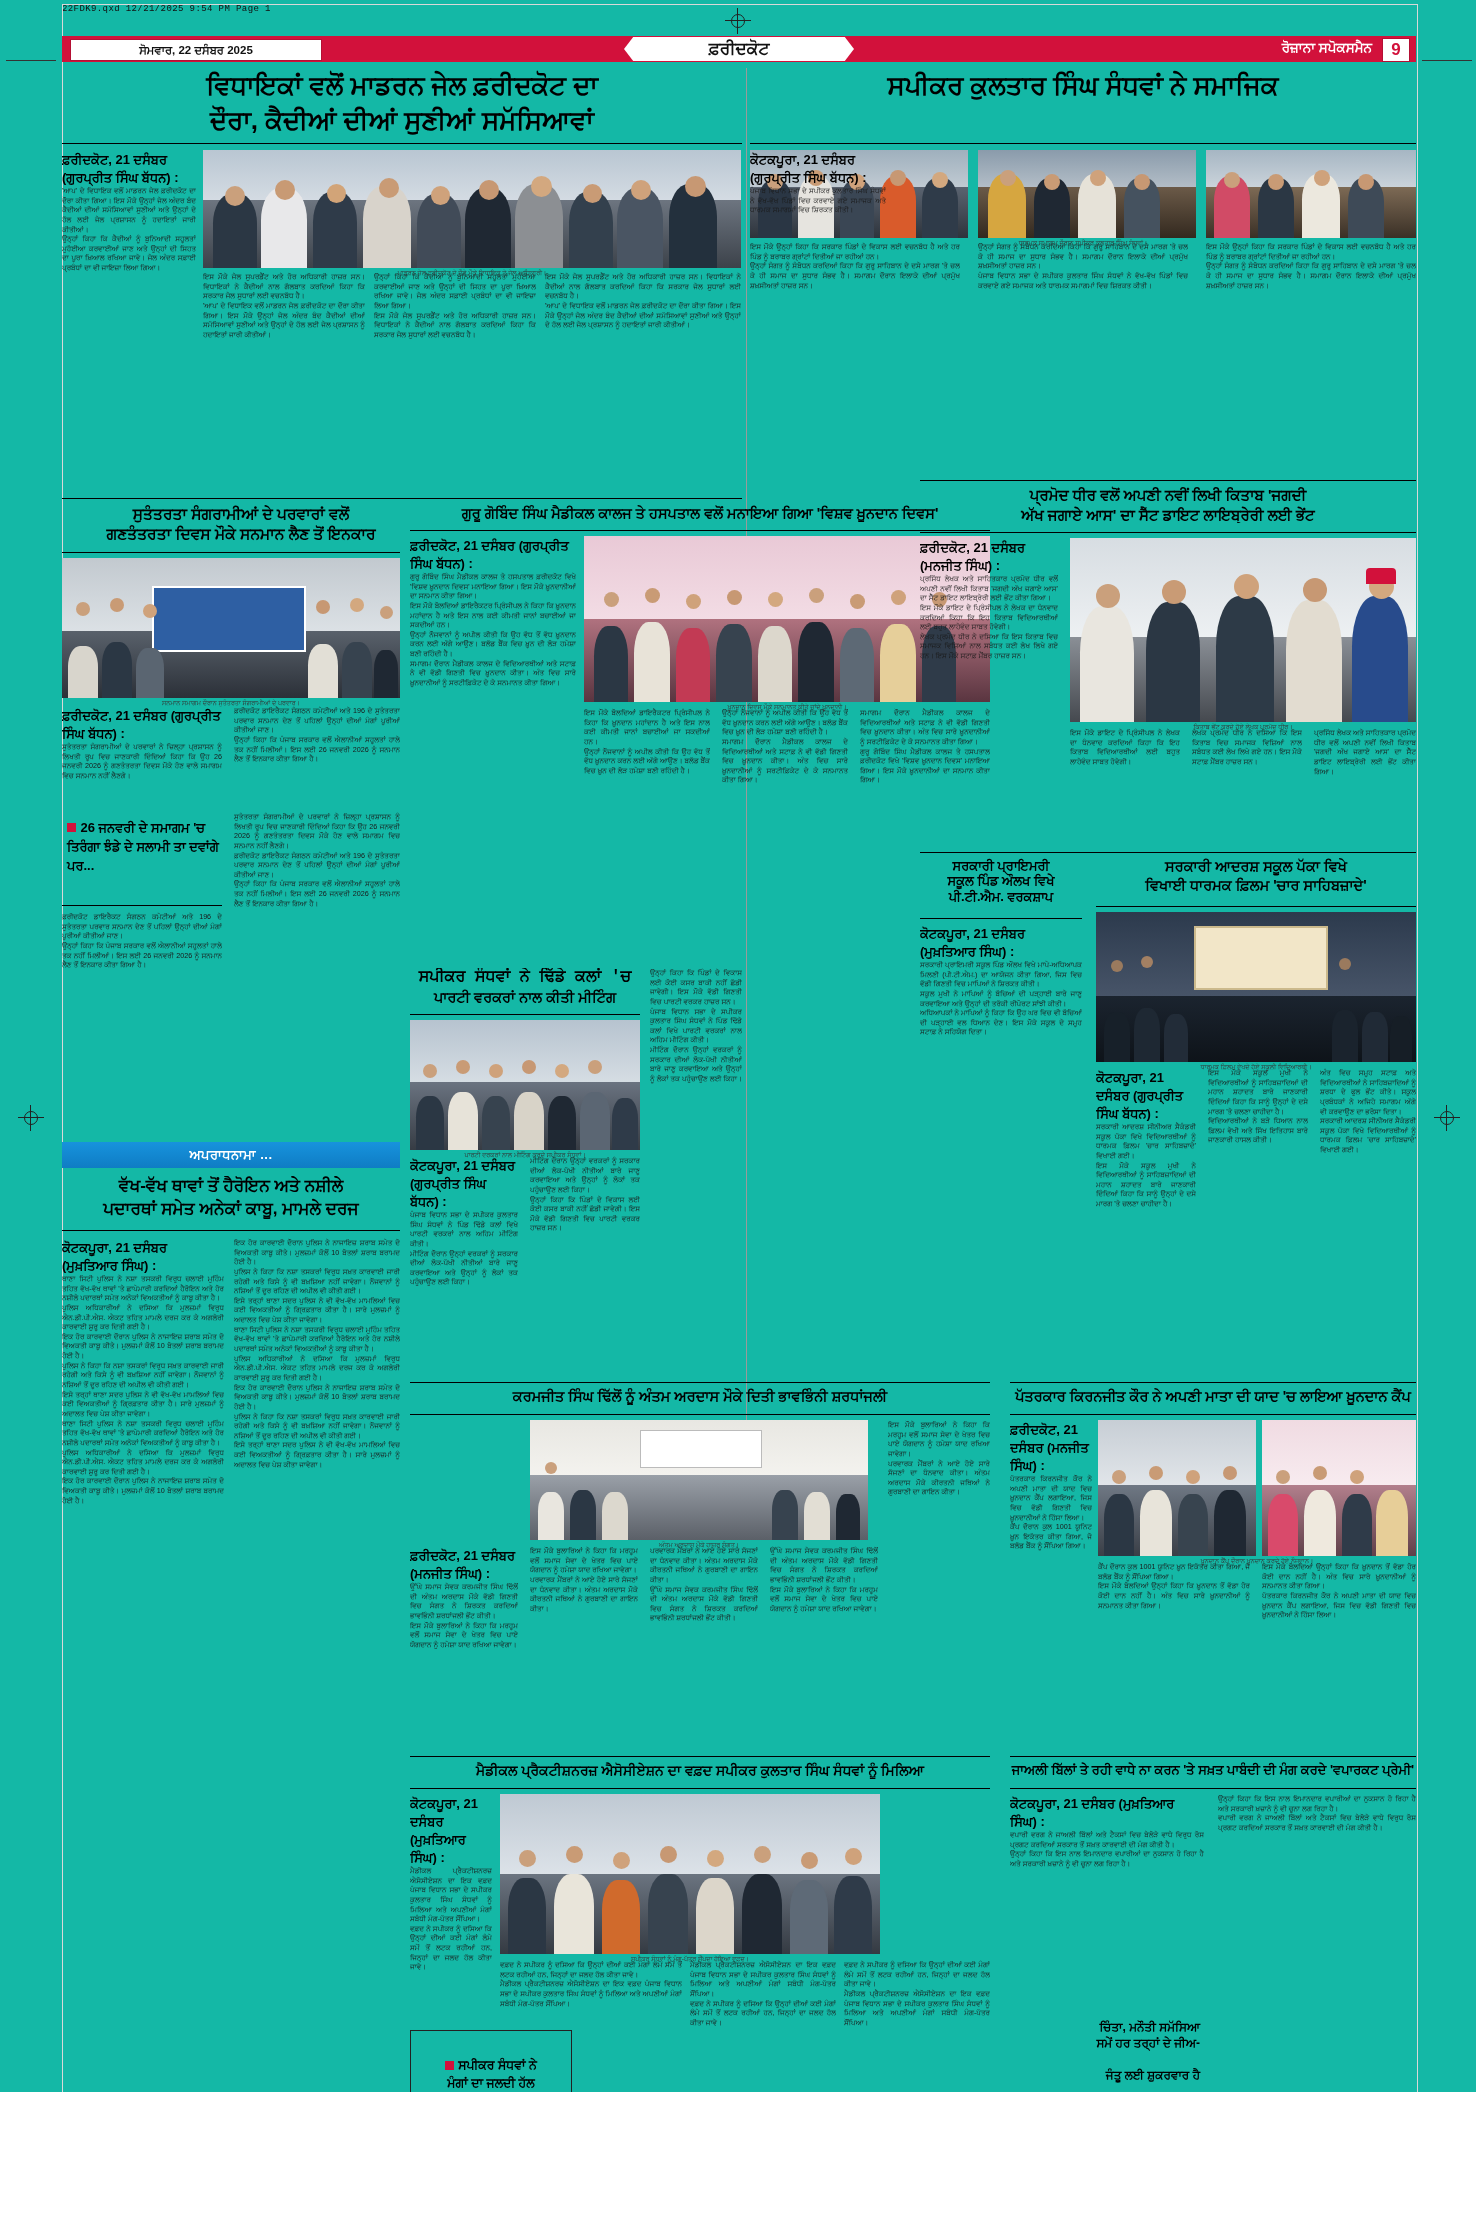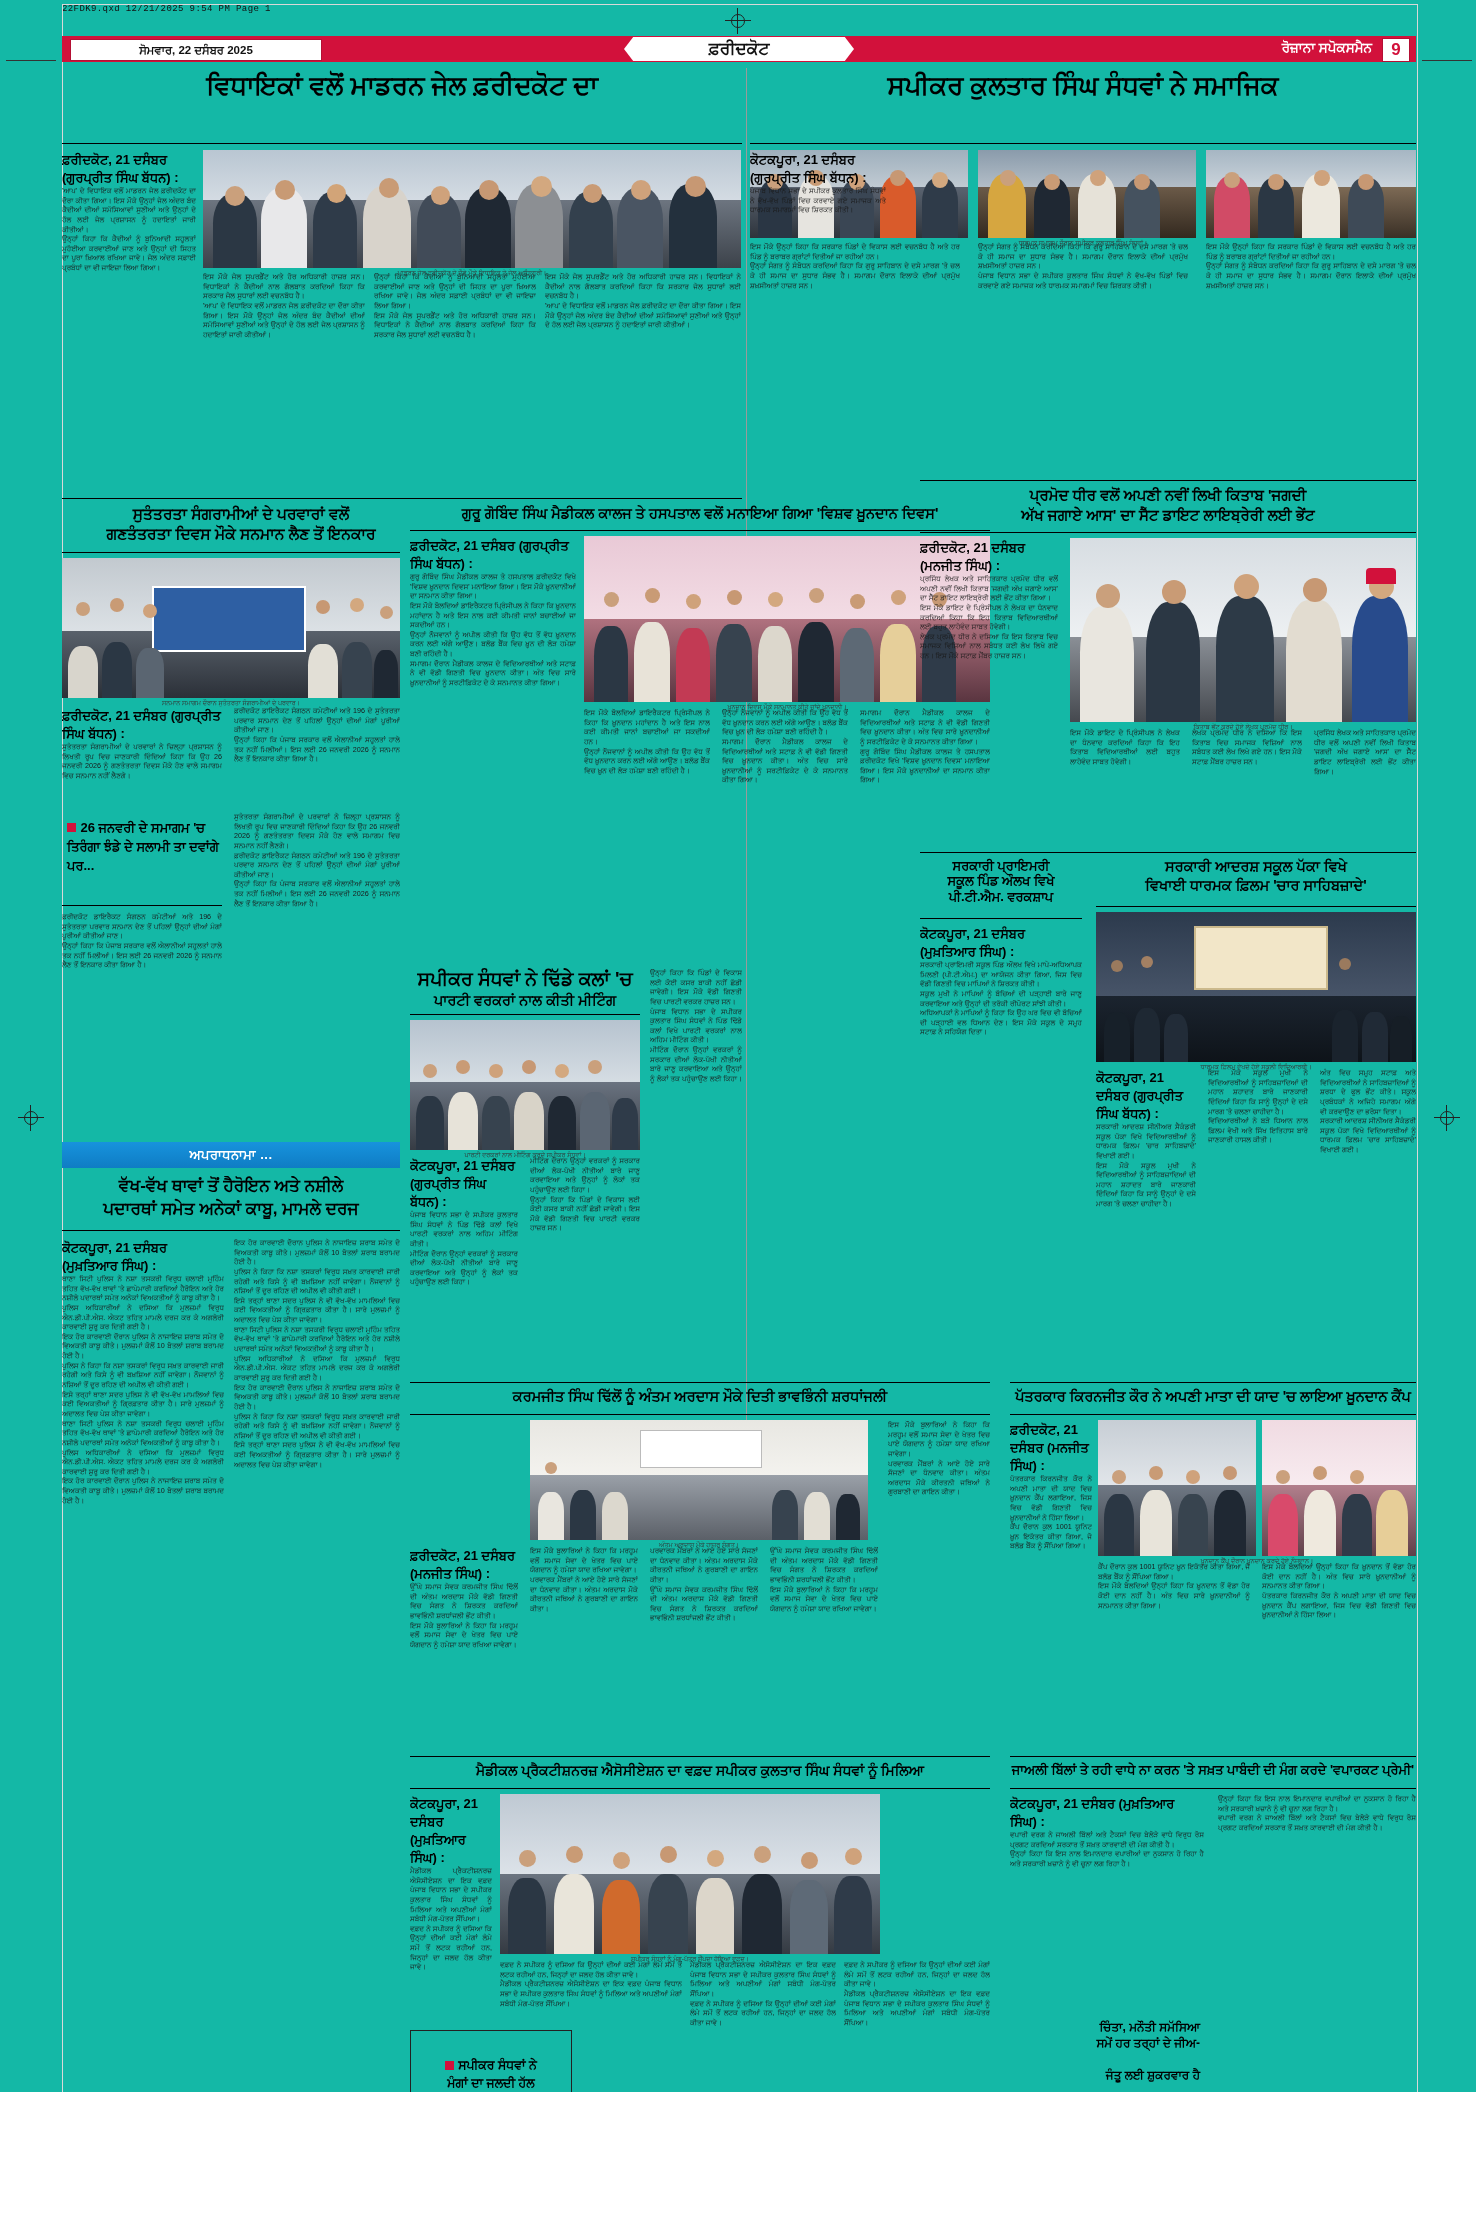--- a/index.html
+++ b/index.html
@@ -78,20 +78,21 @@
 
   <div class="masthead">
     <div class="mh-date">ਸੋਮਵਾਰ, 22 ਦਸੰਬਰ 2025</div>
     <div class="mh-title">ਫ਼ਰੀਦਕੋਟ</div>
     <div class="mh-brand">ਰੋਜ਼ਾਨਾ ਸਪੋਕਸਮੈਨ</div>
     <div class="mh-pageno">9</div>
   </div>
 
   <div class="col" style="left:62px;top:70px;width:680px;">
     <div class="hl" style="font-size:26px;">ਵਿਧਾਇਕਾਂ ਵਲੋਂ ਮਾਡਰਨ ਜੇਲ ਫ਼ਰੀਦਕੋਟ ਦਾ</div>
+    <div class="hl" style="font-size:26px;margin-top:4px;">ਦੌਰਾ, ਕੈਦੀਆਂ ਦੀਆਂ ਸੁਣੀਆਂ ਸਮੱਸਿਆਵਾਂ</div>
   </div>
   <div class="rule" style="left:62px;top:143px;width:680px;height:1px;"></div>
 
   <div class="photo" style="left:203px;top:150px;width:538px;height:118px;">
     <div class="sky" style="background:linear-gradient(#b9c6d2,#d6dde4);"></div>
     <div class="grd" style="background:linear-gradient(#6d7580,#3c424a);"></div>
     <div class="fig" style="left:10px;width:44px;height:74px;background:#2b3744;"></div>
     <div class="head" style="left:22px;top:36px;width:20px;height:20px;background:#caa07c;"></div>
     <div class="fig" style="left:58px;width:46px;height:80px;background:#e8e8ea;"></div>
     <div class="head" style="left:72px;top:30px;width:20px;height:20px;background:#c89a74;"></div>
@@ -408,21 +409,21 @@
     <div class="deck">ਪੁਲਿਸ ਨੇ ਕਿਹਾ ਕਿ ਨਸ਼ਾ ਤਸਕਰਾਂ ਵਿਰੁਧ ਸਖ਼ਤ ਕਾਰਵਾਈ ਜਾਰੀ ਰਹੇਗੀ ਅਤੇ ਕਿਸੇ ਨੂੰ ਵੀ ਬਖ਼ਸ਼ਿਆ ਨਹੀਂ ਜਾਵੇਗਾ। ਨੌਜਵਾਨਾਂ ਨੂੰ ਨਸ਼ਿਆਂ ਤੋਂ ਦੂਰ ਰਹਿਣ ਦੀ ਅਪੀਲ ਵੀ ਕੀਤੀ ਗਈ।</div>
     <div class="deck">ਇਸੇ ਤਰ੍ਹਾਂ ਥਾਣਾ ਸਦਰ ਪੁਲਿਸ ਨੇ ਵੀ ਵੱਖ-ਵੱਖ ਮਾਮਲਿਆਂ ਵਿਚ ਕਈ ਵਿਅਕਤੀਆਂ ਨੂੰ ਗ੍ਰਿਫ਼ਤਾਰ ਕੀਤਾ ਹੈ। ਸਾਰੇ ਮੁਲਜ਼ਮਾਂ ਨੂੰ ਅਦਾਲਤ ਵਿਚ ਪੇਸ਼ ਕੀਤਾ ਜਾਵੇਗਾ।</div>
     <div class="deck">ਥਾਣਾ ਸਿਟੀ ਪੁਲਿਸ ਨੇ ਨਸ਼ਾ ਤਸਕਰੀ ਵਿਰੁਧ ਚਲਾਈ ਮੁਹਿੰਮ ਤਹਿਤ ਵੱਖ-ਵੱਖ ਥਾਵਾਂ 'ਤੇ ਛਾਪੇਮਾਰੀ ਕਰਦਿਆਂ ਹੈਰੋਇਨ ਅਤੇ ਹੋਰ ਨਸ਼ੀਲੇ ਪਦਾਰਥਾਂ ਸਮੇਤ ਅਨੇਕਾਂ ਵਿਅਕਤੀਆਂ ਨੂੰ ਕਾਬੂ ਕੀਤਾ ਹੈ।</div>
     <div class="deck">ਪੁਲਿਸ ਅਧਿਕਾਰੀਆਂ ਨੇ ਦਸਿਆ ਕਿ ਮੁਲਜ਼ਮਾਂ ਵਿਰੁਧ ਐਨ.ਡੀ.ਪੀ.ਐਸ. ਐਕਟ ਤਹਿਤ ਮਾਮਲੇ ਦਰਜ ਕਰ ਕੇ ਅਗਲੇਰੀ ਕਾਰਵਾਈ ਸ਼ੁਰੂ ਕਰ ਦਿਤੀ ਗਈ ਹੈ।</div>
     <div class="deck">ਇਕ ਹੋਰ ਕਾਰਵਾਈ ਦੌਰਾਨ ਪੁਲਿਸ ਨੇ ਨਾਜਾਇਜ਼ ਸ਼ਰਾਬ ਸਮੇਤ ਦੋ ਵਿਅਕਤੀ ਕਾਬੂ ਕੀਤੇ। ਮੁਲਜ਼ਮਾਂ ਕੋਲੋਂ 10 ਬੋਤਲਾਂ ਸ਼ਰਾਬ ਬਰਾਮਦ ਹੋਈ ਹੈ।</div>
     <div class="deck">ਪੁਲਿਸ ਨੇ ਕਿਹਾ ਕਿ ਨਸ਼ਾ ਤਸਕਰਾਂ ਵਿਰੁਧ ਸਖ਼ਤ ਕਾਰਵਾਈ ਜਾਰੀ ਰਹੇਗੀ ਅਤੇ ਕਿਸੇ ਨੂੰ ਵੀ ਬਖ਼ਸ਼ਿਆ ਨਹੀਂ ਜਾਵੇਗਾ। ਨੌਜਵਾਨਾਂ ਨੂੰ ਨਸ਼ਿਆਂ ਤੋਂ ਦੂਰ ਰਹਿਣ ਦੀ ਅਪੀਲ ਵੀ ਕੀਤੀ ਗਈ।</div>
     <div class="deck">ਇਸੇ ਤਰ੍ਹਾਂ ਥਾਣਾ ਸਦਰ ਪੁਲਿਸ ਨੇ ਵੀ ਵੱਖ-ਵੱਖ ਮਾਮਲਿਆਂ ਵਿਚ ਕਈ ਵਿਅਕਤੀਆਂ ਨੂੰ ਗ੍ਰਿਫ਼ਤਾਰ ਕੀਤਾ ਹੈ। ਸਾਰੇ ਮੁਲਜ਼ਮਾਂ ਨੂੰ ਅਦਾਲਤ ਵਿਚ ਪੇਸ਼ ਕੀਤਾ ਜਾਵੇਗਾ।</div>
   </div>
 
   <div class="col" style="left:410px;top:968px;width:230px;">
-    <div class="hl" style="font-size:19px;">ਸਪੀਕਰ ਸੰਧਵਾਂ ਨੇ ਢਿੱਡੇ ਕਲਾਂ 'ਚ</div>
+    <div class="hl" style="font-size:16px;font-family:Liberation Mono, monospace;">ਸਪੀਕਰ ਸੰਧਵਾਂ ਨੇ ਢਿੱਡੇ ਕਲਾਂ 'ਚ</div>
     <div class="hl" style="font-size:14.5px;margin-top:2px;">ਪਾਰਟੀ ਵਰਕਰਾਂ ਨਾਲ ਕੀਤੀ ਮੀਟਿੰਗ</div>
   </div>
   <div class="rule" style="left:410px;top:1014px;width:230px;height:1px;"></div>
 
   <div class="photo" style="left:410px;top:1020px;width:230px;height:130px;">
     <div class="sky" style="background:linear-gradient(#b6c3cf,#d7dee4);height:50%;"></div>
     <div class="grd" style="background:linear-gradient(#6a7380,#363c44);height:52%;"></div>
     <div class="fig" style="left:6px;width:28px;height:54px;background:#2b3744;"></div>
     <div class="head" style="left:13px;top:44px;width:14px;height:14px;background:#caa07c;"></div>
     <div class="fig" style="left:38px;width:30px;height:58px;background:#e7e3d9;"></div>

